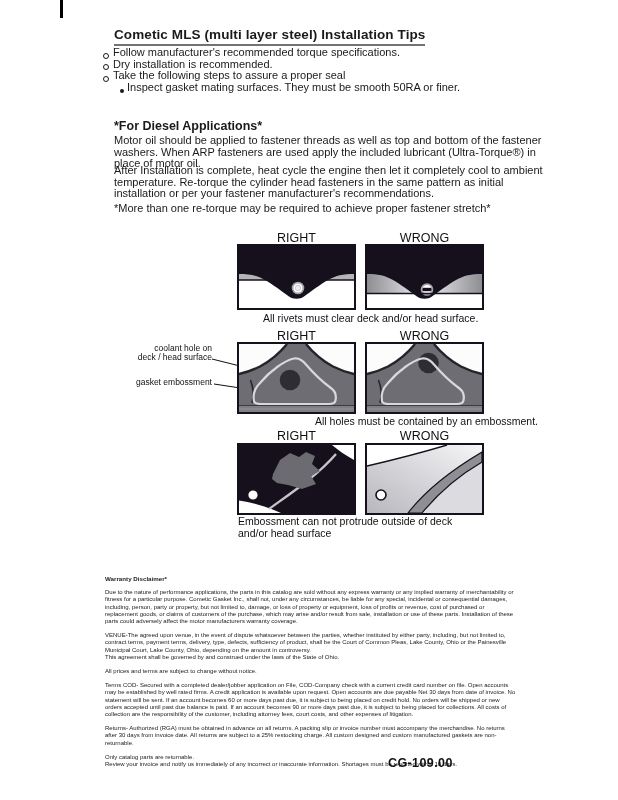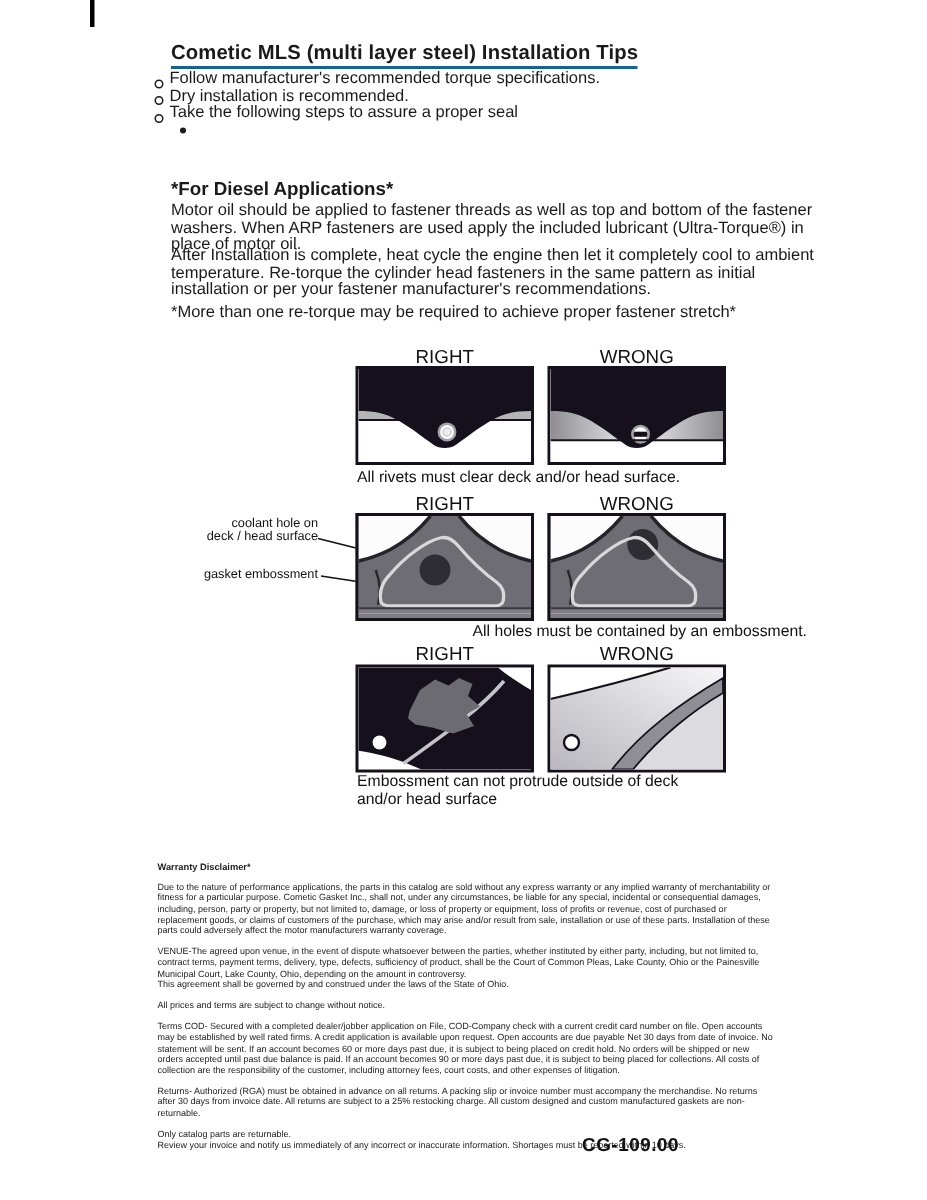--- a/index.html
+++ b/index.html
@@ -5,21 +5,21 @@
   html,body{margin:0;padding:0;}
   body{
     width:618px;height:800px;background:#ffffff;position:relative;
     font-family:"Liberation Sans","DejaVu Sans",sans-serif;color:#1a1a1a;
     -webkit-font-smoothing:antialiased;overflow:hidden;
   }
   .abs{position:absolute;}
   
   .page-title{
     left:114px;top:27px;font-size:13.5px;font-weight:bold;
-    border-bottom:2px solid #0369a1;padding-bottom:2px;letter-spacing:.1px;
+    border-bottom:2px solid #737373;padding-bottom:2px;letter-spacing:.1px;
   }
   
   .bullets{left:103px;top:47px;width:440px;}
   .b-row{display:flex;align-items:flex-end;line-height:11.5px;font-size:11px;}
   .b-ring{flex:0 0 auto;width:4px;height:4px;border:1px solid #1a1a1a;border-radius:50%;margin:3px 4px 0 0;}
   .b-dot{flex:0 0 auto;width:4px;height:4px;background:#1a1a1a;border-radius:50%;margin:3.5px 3px 0 0;}
   .sub{margin-left:17px;}
   
   .diesel-head{left:114px;top:119px;font-size:12.5px;font-weight:bold;}
   .para{left:114px;width:430px;font-size:11px;line-height:11.6px;}
@@ -54,20 +54,21 @@
   <div class="b-row">
     <span class="b-ring"></span>
     <span>Dry installation is recommended.</span>
   </div>
   <div class="b-row">
     <span class="b-ring"></span>
     <span>Take the following steps to assure a proper seal</span>
   </div>
   <div class="b-row sub">
     <span class="b-dot"></span>
+    <span>Inspect gasket mating surfaces.  They must be smooth 50RA or finer.</span>
   </div>
 </div>
 
 <div class="abs diesel-head">*For Diesel Applications*</div>
 <div class="abs para p1">Motor oil should be applied to fastener threads as well as top and bottom of the fastener washers. When ARP fasteners are used apply the included lubricant (Ultra-Torque®) in place of motor oil.</div>
 <div class="abs para p2">After Installation is complete, heat cycle the engine then let it completely cool to ambient temperature. Re-torque the cylinder head fasteners in the same pattern as initial installation or per your fastener manufacturer's recommendations.</div>
 <div class="abs para p3">*More than one re-torque may be required to achieve proper fastener stretch*</div>
 
 <div class="abs dg-title" style="left:237px;top:231px;">RIGHT</div>
 <div class="abs dg-title" style="left:365px;top:231px;">WRONG</div>
@@ -102,21 +103,21 @@
     <rect x="0" y="28" width="115" height="19.5" fill="url(#gw1)"></rect>
     <rect x="0" y="47.5" width="115" height="14.5" fill="#ffffff"></rect>
     <path d="M0,0 H115 V28 C104,28 97,29.5 89,34 C81,38.5 72,45.5 65,50.5 C61,53.4 54,53.4 50,50.5 C43,45.5 34,38.5 26,34 C18,29.5 11,28 0,28 Z" fill="#15101c"></path>
     <circle cx="60" cy="43.5" r="6.3" fill="#a2a2a8"></circle>
     <circle cx="60" cy="43.5" r="4.6" fill="#ffffff"></circle>
     <rect x="53" y="41.8" width="14" height="3.4" fill="#15101c" clip-path="url(#rivetclip)"></rect>
     <line x1="0" y1="47.5" x2="115" y2="47.5" stroke="#15101c" stroke-width="1.4"></line>
   </svg>
 </div>
 
-<div class="abs caption" style="top:313px;">All rivets must clear deck and/or head surface.</div>
+<div class="abs caption" style="top:313px;margin-left:25px;">All rivets must clear deck and/or head surface.</div>
 
 <div class="abs dg-title" style="left:237px;top:329px;">RIGHT</div>
 <div class="abs dg-title" style="left:365px;top:329px;">WRONG</div>
 
 <div class="abs lbl" style="left:112px;top:344px;width:100px;">
   <div>coolant hole on</div>
   <div>deck / head surface</div>
 </div>
 <div class="abs lbl" style="left:110px;top:378px;width:102px;">gasket embossment</div>
 

